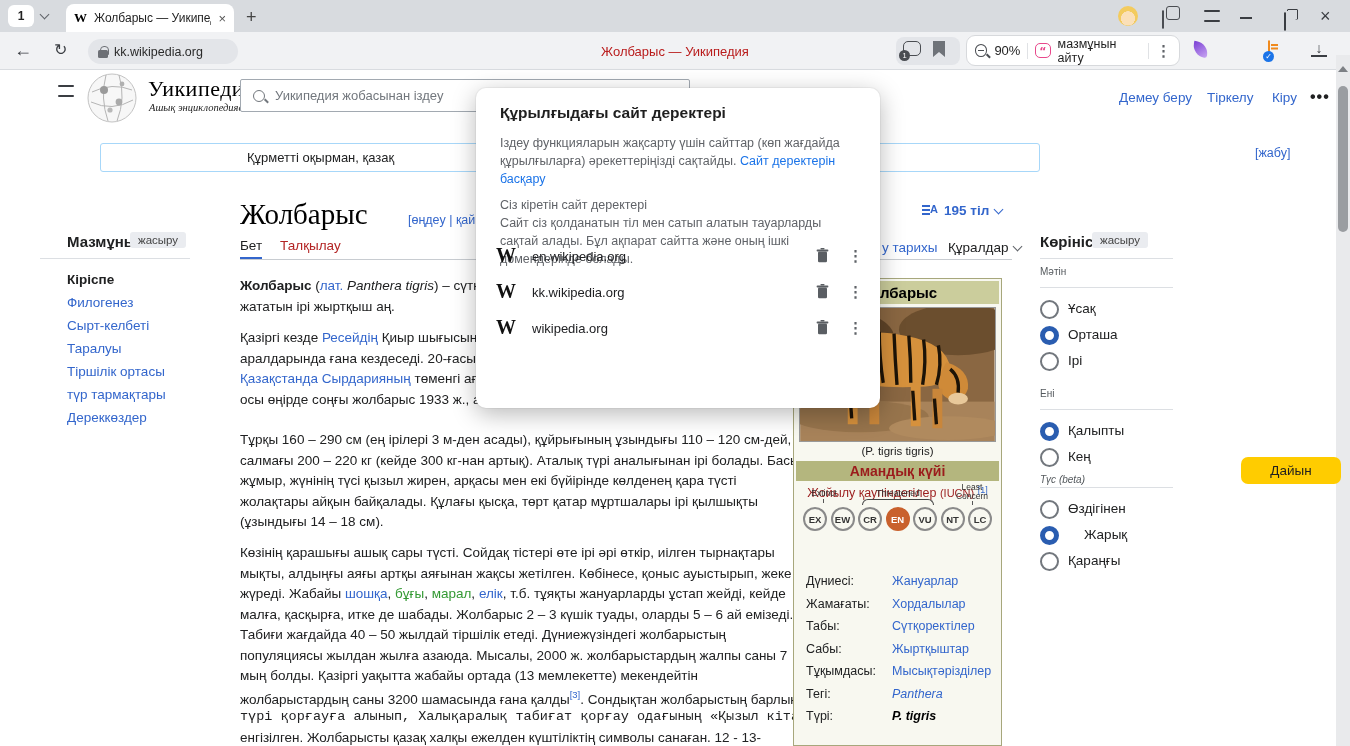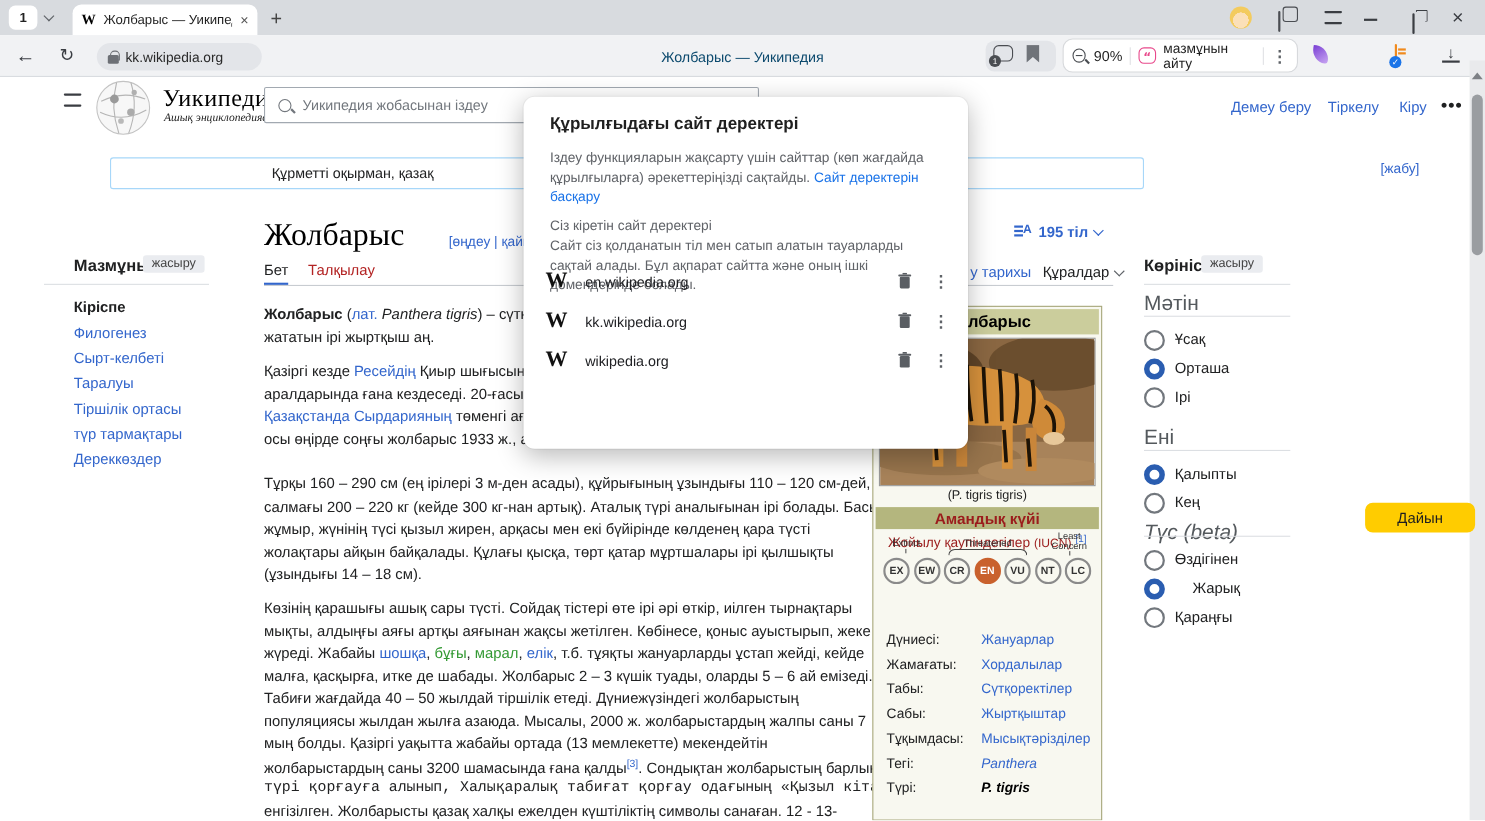--- a/index.html
+++ b/index.html
@@ -21,21 +21,21 @@
   .tab{left:66px;top:4px;width:168px;height:28px;background:#fff;border-radius:8px 8px 0 0;display:flex;align-items:center;padding:0 8px;gap:7px}
   .tab .w{font-family:"Liberation Serif",serif;font-weight:bold;font-size:13px;color:#000}
   .tab .t{font-size:12px;color:#1f1f1f;overflow:hidden;white-space:nowrap;width:118px}
   .iconbtn{color:#444;font-size:16px;display:flex;align-items:center;justify-content:center}
   .toolbar{left:0;top:32px;width:1350px;height:38px;background:var(--toolbar);border-bottom:1px solid #d9dce0}
   .urlchip{left:88px;top:39px;width:150px;height:25px;background:#e3e5e9;border-radius:13px;display:flex;align-items:center;gap:6px;padding:0 10px}
   .urlchip span{font-size:12.5px;color:#2a2a2a}
   .locksvg{width:10px;height:12px;position:relative}
   .locksvg:before{content:"";position:absolute;left:1.5px;top:0;width:7px;height:7px;border:1.6px solid #6d7076;border-radius:4px 4px 0 0}
   .locksvg:after{content:"";position:absolute;left:0;top:4.5px;width:10px;height:7.5px;background:#6d7076;border-radius:1.5px}
-  .pagetitle{top:44px;left:0;width:1350px;text-align:center;font-size:13px;color:#0c4a6e}
+  .pagetitle{top:44px;left:0;width:1350px;text-align:center;font-size:13px;color:#b91c1c}
   .rightchip{left:896px;top:37px;width:64px;height:28px;background:#e3e5e9;border-radius:8px}
   .pill{left:966px;top:35px;width:214px;height:31px;background:#fff;border:1px solid #d7d9dc;border-radius:9px;display:flex;align-items:center;padding:0 8px;gap:7px}
   .pill .sep{width:1px;height:16px;background:#e0e2e5}
   .zoomglass{width:13px;height:13px;border:1.6px solid #4a4d52;border-radius:50%;position:relative}
   .zoomglass:before{content:"";position:absolute;left:2px;top:4.6px;width:6px;height:1.6px;background:#4a4d52}
   .zoomglass:after{content:"";position:absolute;left:10px;top:10px;width:5px;height:1.6px;background:#4a4d52;transform:rotate(45deg)}
   .quoteicon{width:16px;height:15px;border:1.6px solid #e8488b;border-radius:5px;color:#e8488b;font-weight:bold;
     font-size:11px;line-height:15px;text-align:center;font-family:"DejaVu Sans",sans-serif}
   .kebab{color:#5f6368;font-size:15px;font-weight:bold;letter-spacing:0}
   .quill{width:15px;height:15px;background:linear-gradient(135deg,#7a3fd4,#c9a7f2);border-radius:0 100% 3px 100%;transform:rotate(10deg)}
@@ -106,21 +106,21 @@
   .scircle.active{background:#c9612d;border-color:#c9612d;color:#fff}
   .iucnline{text-align:center;font-size:12.5px;color:var(--ibx-red);padding-top:4px}
   .iucnline .ref{color:var(--blue);font-size:9px;vertical-align:4px}
   .taxo{padding:5px 10px 2px}
   .taxo .row{display:flex;font-size:12.5px;margin-bottom:8.5px}
   .taxo .lab{width:86px;color:#202122;flex:none}
   .taxo .val{color:var(--blue)}
   .taxo .val.ilink{font-style:italic}
   .taxo .val.species{color:#000;font-weight:bold;font-style:italic}
   
-  .app-label{font-size:19px;color:var(--gray)}
+  .app-label{font-size:10px;color:var(--gray)}
   .hr-light{position:absolute;height:1px;background:#dcdfe3}
   .radio{position:absolute;width:19px;height:19px;border-radius:50%;border:2px solid #72777d;background:#fff}
   .radio.on{border:5.5px solid var(--radio)}
   .radiolabel{position:absolute;font-size:13.5px;color:#202122}
   
   .sbtrack{left:1336px;top:55px;width:14px;height:691px;background:#e9eaec}
   .sbthumb{left:1338px;top:86px;width:10px;height:146px;background:#9a9da1;border-radius:5px}
   .sbarrow{left:1338px;top:66px;width:0;height:0;border-left:5px solid transparent;border-right:5px solid transparent;border-bottom:6px solid #7d8085}
   
   .dialog{left:476px;top:88px;width:404px;height:320px;background:#fff;border-radius:10px;z-index:50;

